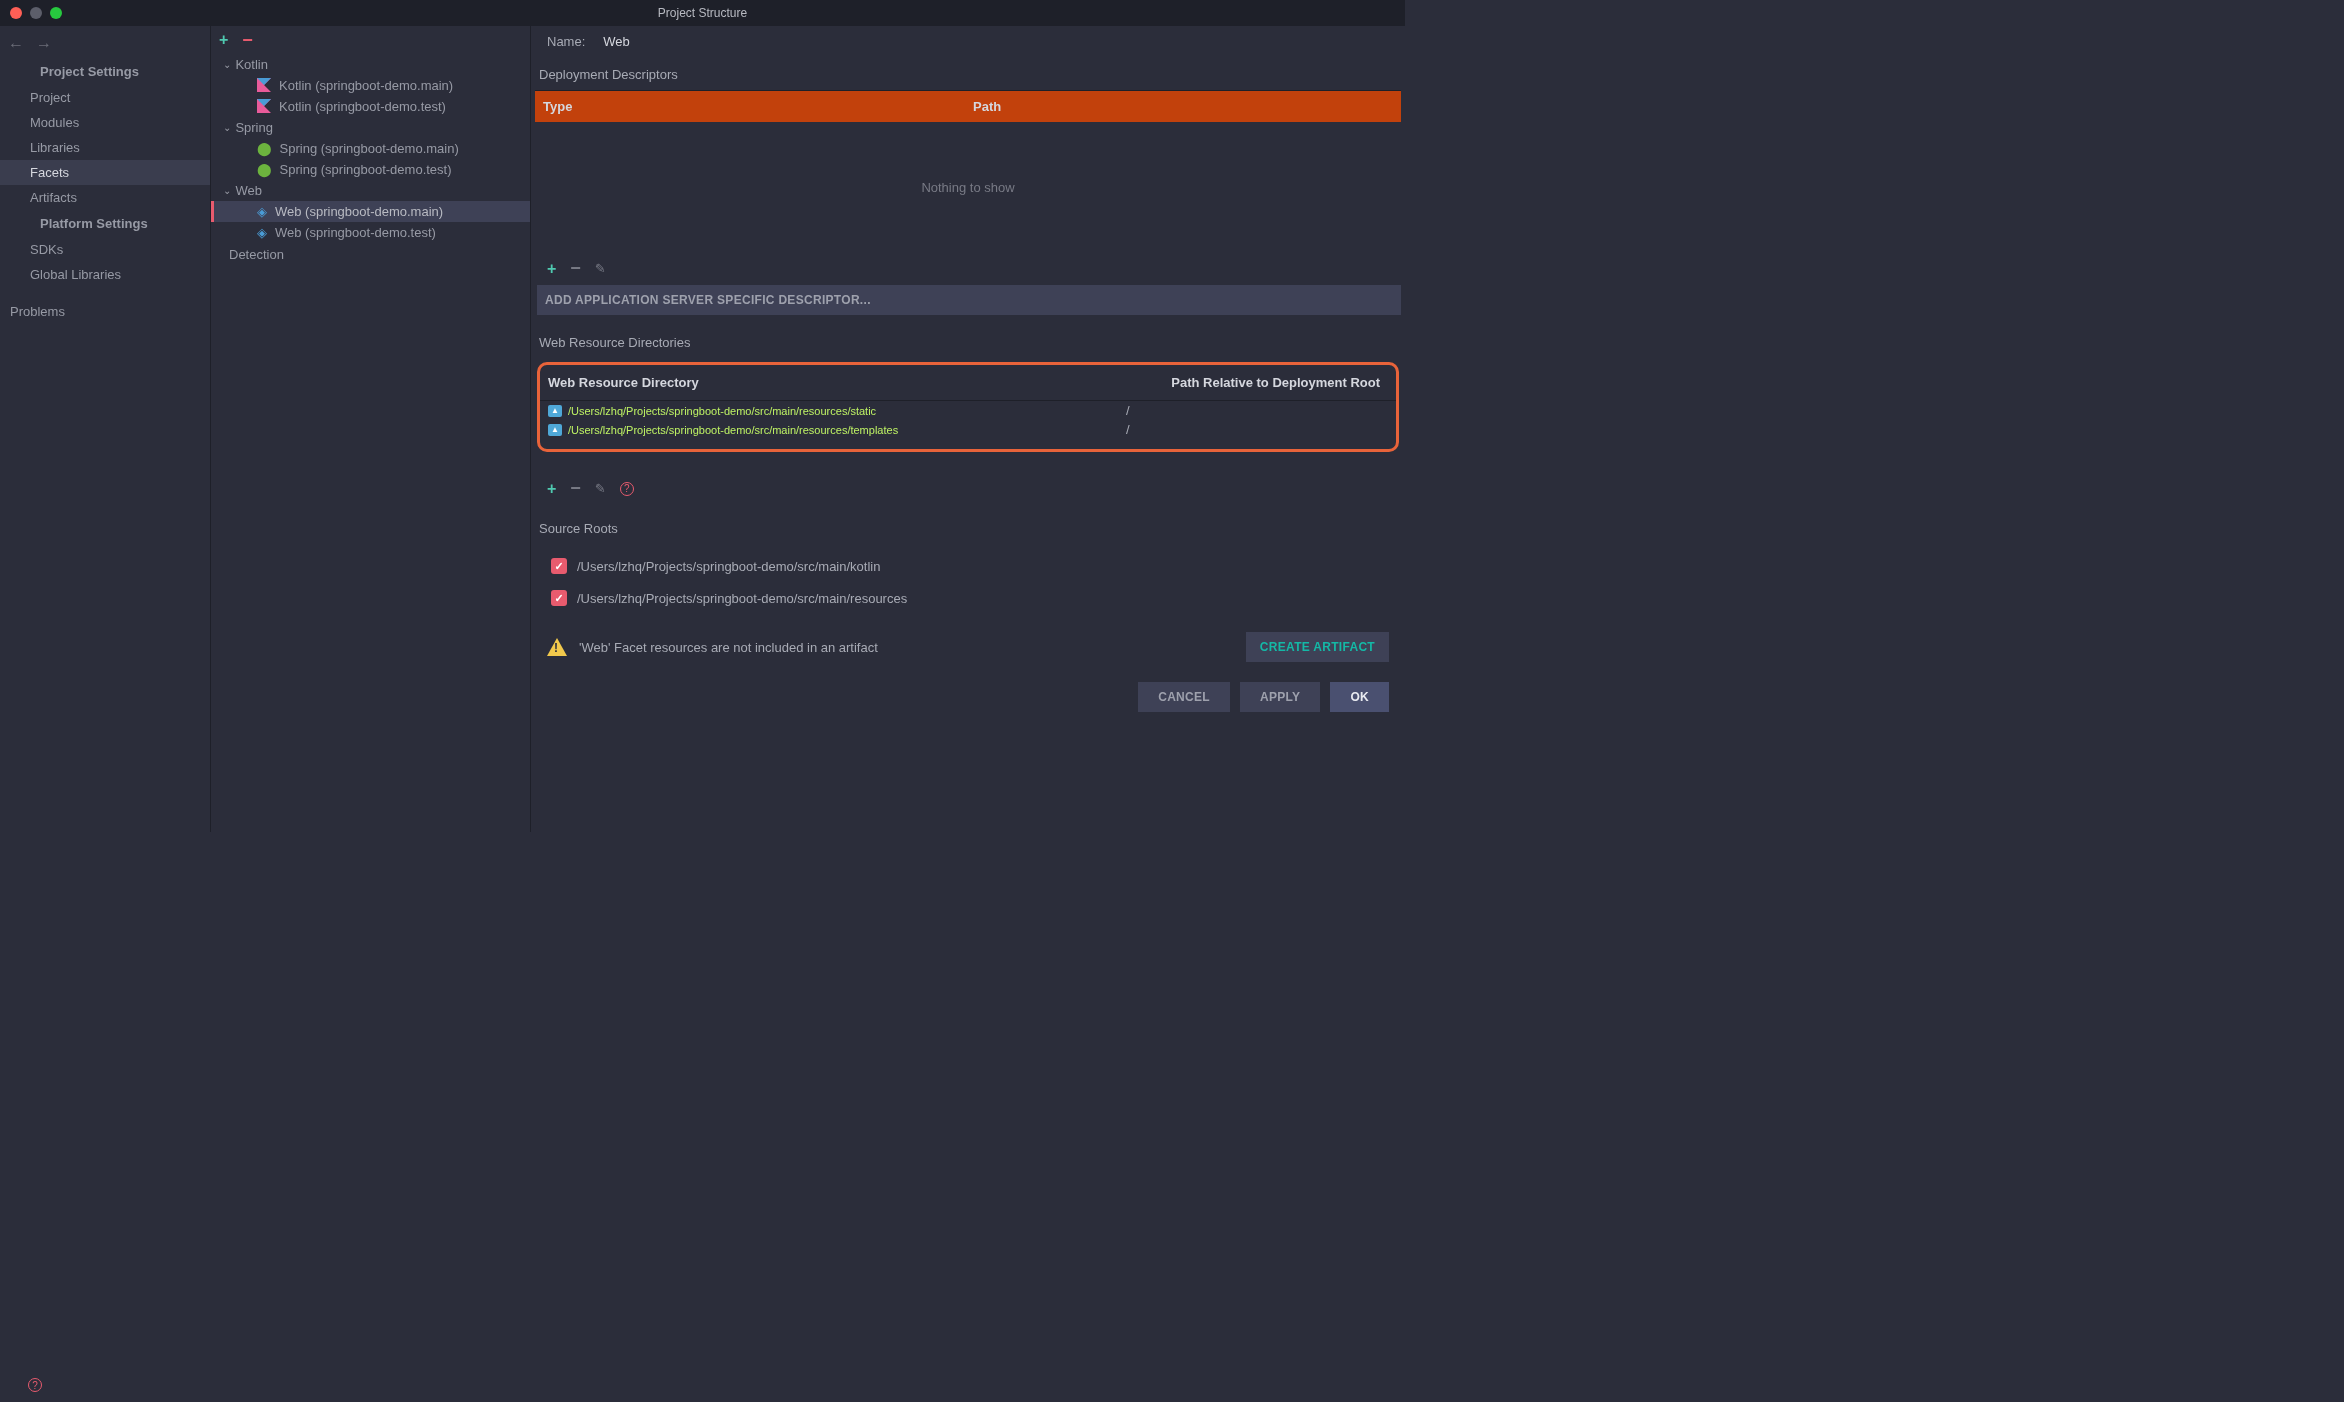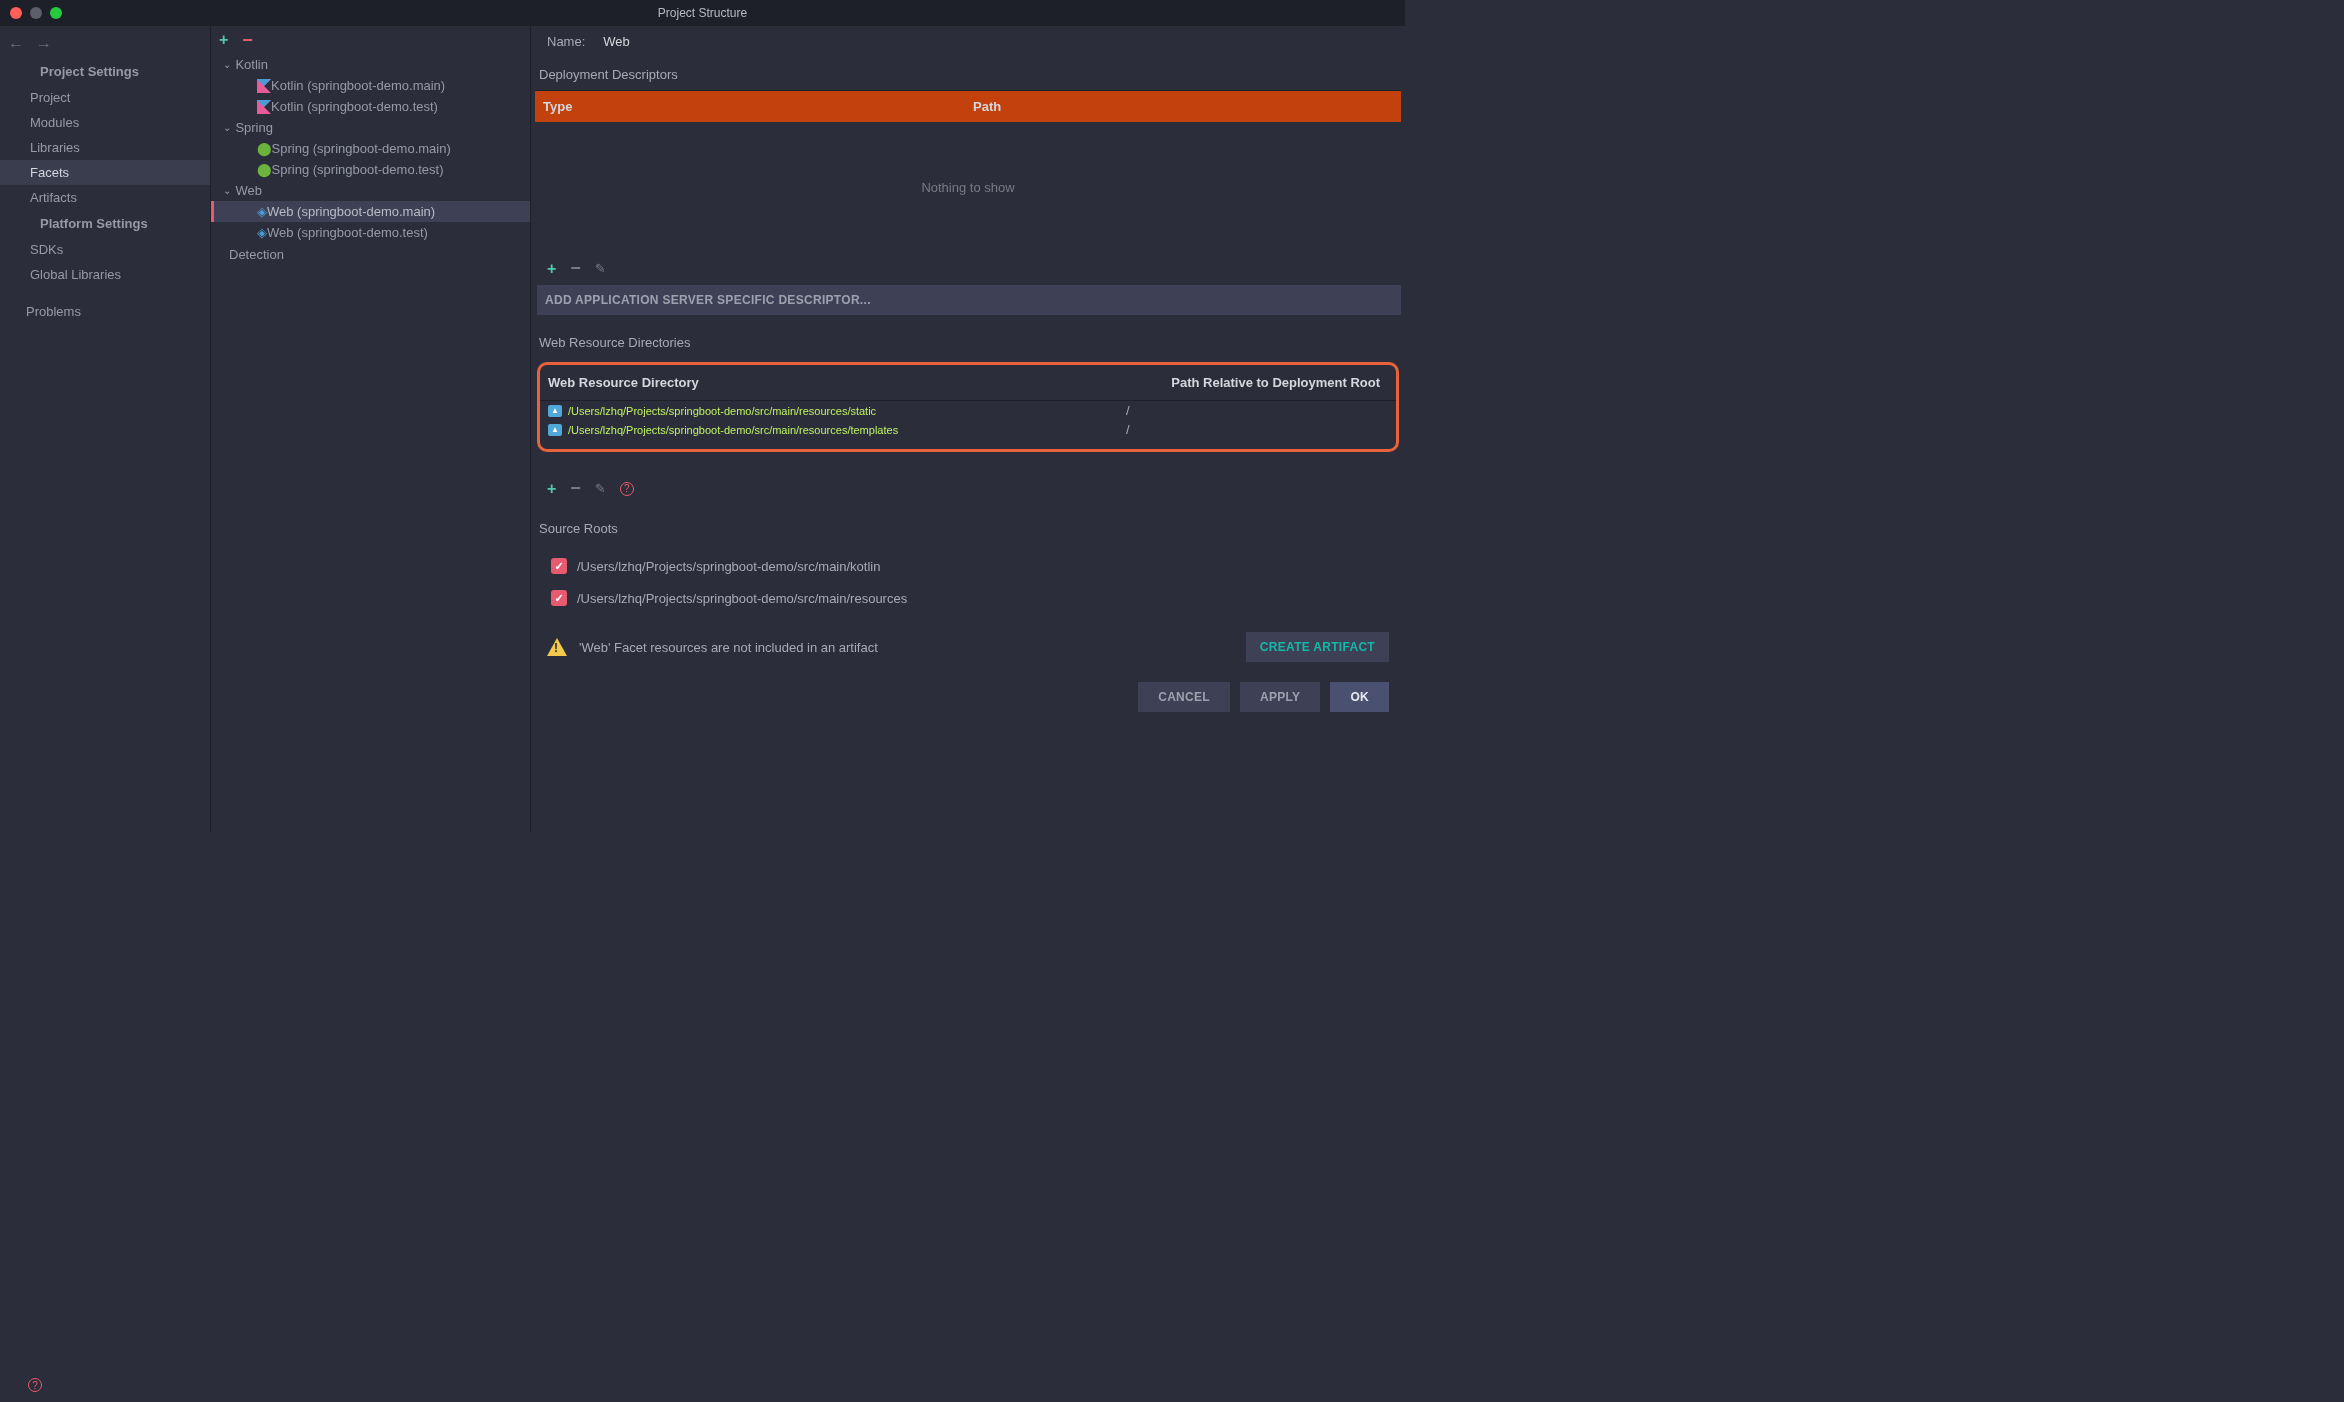--- a/index.html
+++ b/index.html
@@ -26,21 +26,21 @@
 .sidebar-gap { height: 12px; }
 
 .middle-panel { width: 320px; background: #2b2d3a; border-left: 1px solid #1e2029; display: flex; flex-direction: column; }
 .middle-toolbar { height: 28px; display: flex; align-items: center; gap: 14px; padding-left: 8px; }
 .toolbar-plus { color: #4fc9b0; font-size: 16px; cursor: pointer; font-weight: bold; }
 .toolbar-minus { color: #e85b6e; font-size: 18px; cursor: pointer; font-weight: bold; }
 .tree { flex: 1; overflow: auto; }
 .tree-group { display: flex; align-items: center; padding: 3px 8px 3px 12px; cursor: pointer; gap: 4px; }
 .tree-chevron { color: #979aa5; font-size: 10px; }
 .tree-group-label { color: #979aa5; font-size: 13px; }
-.tree-item { display: flex; align-items: center; padding: 3px 8px 3px 46px; cursor: pointer; gap: 0; font-size: 13px; position: relative; }
+.tree-item { display: flex; align-items: flex-start; padding: 3px 8px 3px 46px; cursor: pointer; gap: 8px; font-size: 13px; position: relative; }
 .tree-item.selected { background: #3e4156; }
 .tree-item.selected::before { content: ''; position: absolute; left: 0; top: 0; bottom: 0; width: 3px; background: #e85b6e; }
 .tree-item-label { color: #979aa5; }
 .tree-item.selected .tree-item-label { color: #b8bac2; }
 .icon-kotlin { display: inline-flex; width: 14px; height: 14px; }
 .icon-spring { color: #6cb33e; font-size: 13px; }
 .icon-web { color: #4a9cd6; font-size: 13px; }
 .detection { padding: 4px 8px 4px 18px; color: #979aa5; font-size: 13px; }
 
 .right-panel { flex: 1; background: #2b2d3a; border-left: 1px solid #1e2029; display: flex; flex-direction: column; padding: 0 4px; overflow: hidden; }
@@ -113,21 +113,21 @@
       <div class="section-header">Project Settings</div>
       <div class="sidebar-item">Project</div>
       <div class="sidebar-item">Modules</div>
       <div class="sidebar-item">Libraries</div>
       <div class="sidebar-item selected">Facets</div>
       <div class="sidebar-item">Artifacts</div>
       <div class="section-header">Platform Settings</div>
       <div class="sidebar-item">SDKs</div>
       <div class="sidebar-item">Global Libraries</div>
       <div class="sidebar-gap"></div>
-      <div class="sidebar-item" style="padding-left:26px">Problems</div>
+      <div class="sidebar-item" style="padding-left:10px">Problems</div>
     </div>
 
     <div class="middle-panel">
       <div class="middle-toolbar">
         <span class="toolbar-plus">+</span>
         <span class="toolbar-minus">−</span>
       </div>
       <div class="tree">
         <div class="tree-group">
           <span class="tree-chevron">⌄</span>

